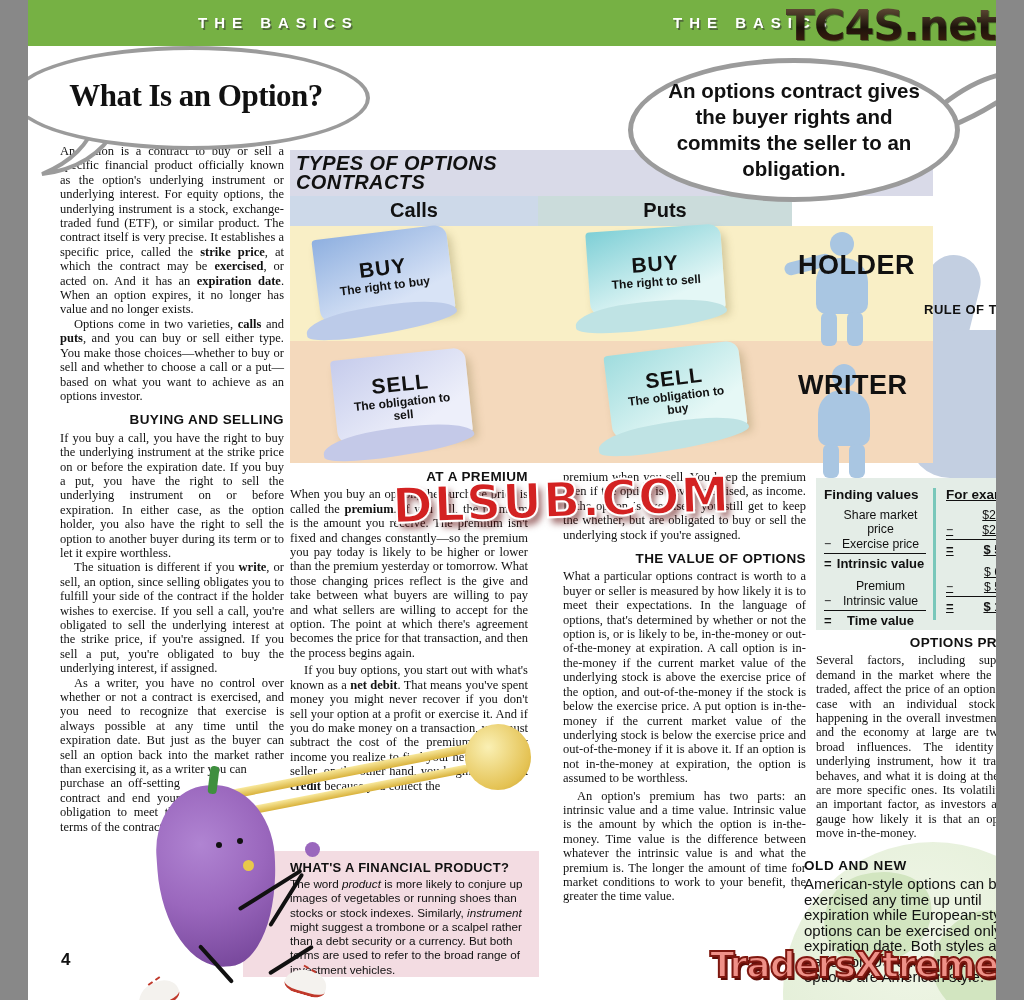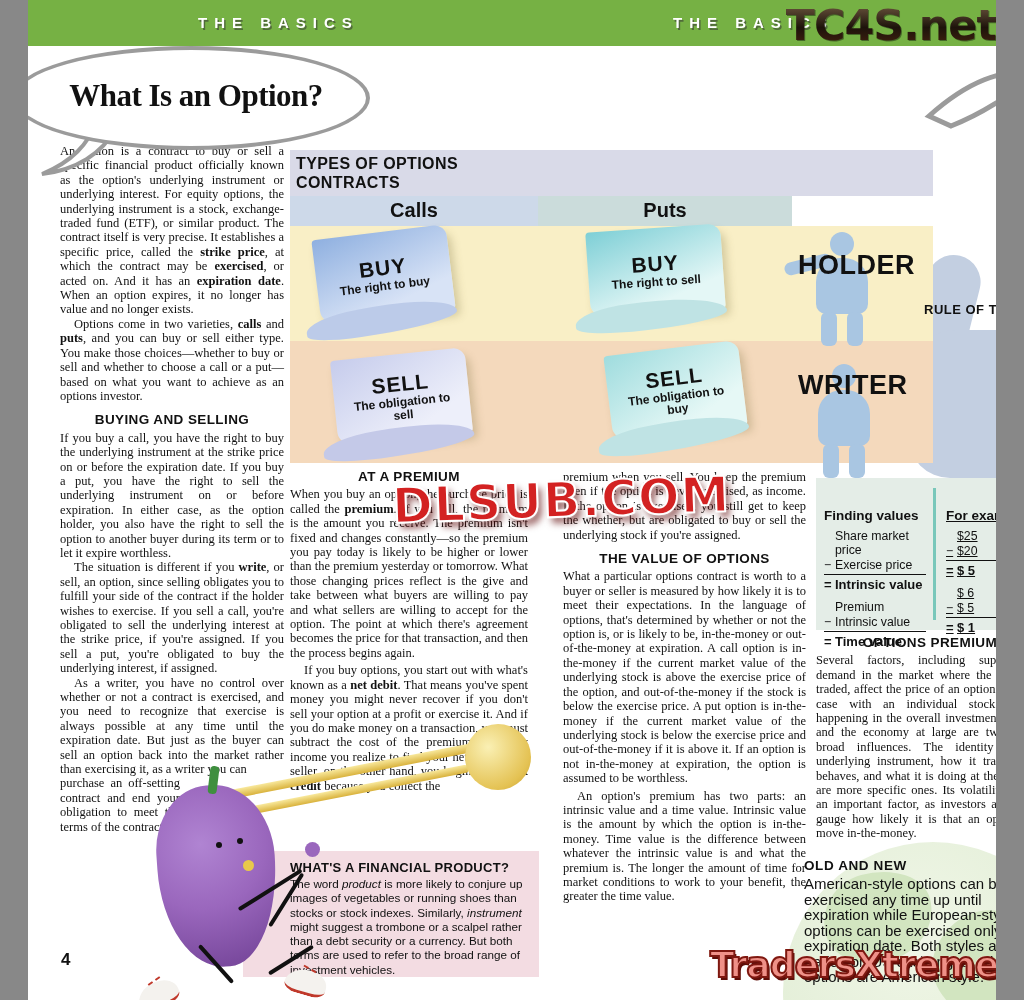--- a/index.html
+++ b/index.html
@@ -32,33 +32,33 @@
   .quote-bubble p{margin:0;font-family:"Liberation Sans",sans-serif;font-weight:bold;
         font-size:20.5px;line-height:26px;text-align:center;width:280px;}
   .quote-tail{position:absolute;left:895px;top:58px;z-index:11;}
 
   
   .tcol{position:absolute;font-size:12.5px;line-height:14.4px;text-align:justify;}
   .tcol p{margin:0;}
   .tcol p.ind{text-indent:14px;}
   .tcol p.gap{margin-top:3px;}
   h3.sec{margin:10px 0 3px;font-family:"Liberation Sans",sans-serif;font-weight:bold;
-         font-size:13.5px;letter-spacing:.4px;text-align:center;}
+         font-size:13.5px;letter-spacing:.4px;text-align:right;}
   h3.sec.first{margin-top:0;}
   .col1{left:32px;top:144px;width:224px;}
   .col2{left:262px;top:470px;width:238px;}
   .col3{left:535px;top:470px;width:243px;}
   .col4{left:788px;top:636px;width:228px;}
   .wrapspacer{float:right;width:104px;height:100px;}
 
   
   .types{position:absolute;left:262px;top:150px;width:643px;height:313px;z-index:5;}
   .tt-header{position:absolute;left:0;top:0;width:643px;height:46px;background:#d9dae8;}
   .tt-title{position:absolute;left:6px;top:4px;width:220px;font-family:"Liberation Sans",sans-serif;
-            font-weight:bold;font-size:16px;line-height:19px;letter-spacing:.4px;}
+            font-weight:bold;font-size:20px;line-height:19px;letter-spacing:.4px;font-style:italic;}
   .band-calls{position:absolute;left:0;top:46px;width:248px;height:30px;background:#cdd9e9;}
   .band-puts{position:absolute;left:248px;top:46px;width:254px;height:30px;background:#cbdcdb;}
   .band-label{position:absolute;width:100%;text-align:center;top:3px;
             font-family:"Liberation Sans",sans-serif;font-weight:bold;font-size:20px;}
   .row-buy{position:absolute;left:0;top:76px;width:643px;height:115px;background:#f9efc6;}
   .row-sell{position:absolute;left:0;top:191px;width:643px;height:122px;background:#f4d9bc;}
 
   .note{position:absolute;width:135px;height:85px;border-radius:4px 12px 4px 14px;
         display:flex;flex-direction:column;align-items:center;justify-content:center;
         box-shadow:4px 7px 9px rgba(110,100,50,.28);z-index:3;}
@@ -94,27 +94,27 @@
   .th-knuckle{left:18px;top:96px;width:40px;height:26px;border-radius:13px;}
   .rule-text{position:absolute;left:896px;top:302px;width:118px;z-index:6;
              font-family:"Liberation Sans",sans-serif;}
   .rule-text h5{margin:0 0 4px;font-size:13px;letter-spacing:.5px;line-height:15px;}
   .rule-text p{margin:0;font-size:12.3px;line-height:15px;}
 
   
   .finding{position:absolute;left:788px;top:478px;width:222px;height:152px;background:#e4ede7;
            font-family:"Liberation Sans",sans-serif;z-index:4;}
   .f-divider{position:absolute;left:117px;top:10px;width:3px;height:132px;background:#79c7ba;}
-  .f-col{position:absolute;top:9px;margin-top:21px;}
+  .f-col{position:absolute;top:9px;}
   .f-left{left:8px;width:102px;}
   .f-right{left:130px;width:82px;text-decoration:underline;}
   .f-head{font-weight:bold;font-size:13.5px;margin-bottom:6px;}
   .f-row{display:flex;font-size:12.3px;line-height:14px;margin-bottom:1px;}
   .f-row .op{width:11px;text-align:left;}
-  .f-row .lb{flex:1;text-align:left;}
+  .f-row .lb{flex:1;text-align:center;}
   .f-rule{border-bottom:1.6px solid #111;padding-bottom:2px;margin-bottom:3px;}
   .f-bold{font-weight:bold;font-size:13px;margin:1px 0 8px;}
   .f-right .f-head{text-align:left;}
 
   
   .globe{position:absolute;left:755px;top:842px;width:300px;height:300px;border-radius:50%;
          background:radial-gradient(circle at 45% 32%,#f0f6e7 0%,#e2eed6 70%);z-index:1;}
   .globe .land{position:absolute;background:#d2e5c0;border-radius:45% 55% 50% 50%/55% 45% 55% 45%;}
   .land.l1{left:40px;top:30px;width:110px;height:90px;transform:rotate(-15deg);}
   .land.l2{left:150px;top:70px;width:120px;height:110px;transform:rotate(20deg);}
@@ -187,20 +187,23 @@
   <svg class="title-tail" width="90" height="60" viewBox="0 0 90 60">
     <path d="M62,2 C52,26 36,44 6,56 C40,52 66,36 80,10 Z" fill="#fff" stroke="#9b9b9b" stroke-width="4"></path>
   </svg>
   <div class="title-bubble">
     <h1>What Is an Option?</h1>
   </div>
 
   <svg class="quote-tail" width="125" height="80" viewBox="0 0 125 80">
     <path d="M6,58 C44,24 78,10 118,14 C90,34 64,54 28,68 Z" fill="#fff" stroke="#9b9b9b" stroke-width="5"></path>
   </svg>
+  <div class="quote-bubble">
+    <p>An options contract gives the buyer rights and commits the seller to an obligation.</p>
+  </div>
 
   <div class="tcol col1">
     <p><span>An option is a contract to buy or sell a specific financial product officially known as the option's underlying instrument or underlying interest. For equity options, the underlying instrument is a stock, exchange-traded fund (ETF), or similar product. The contract itself is very precise. It establishes a specific price, called the </span><b>strike price</b><span>, at which the contract may be </span><b>exercised</b><span>, or acted on. And it has an </span><b>expiration date</b><span>. When an option expires, it no longer has value and no longer exists.</span></p>
     <p class="ind"><span>Options come in two varieties, </span><b>calls</b><span> and </span><b>puts</b><span>, and you can buy or sell either type. You make those choices—whether to buy or sell and whether to choose a call or a put—based on what you want to achieve as an options investor.</span></p>
     <h3 class="sec">BUYING AND SELLING</h3>
     <p>If you buy a call, you have the right to buy the underlying instrument at the strike price on or before the expiration date. If you buy a put, you have the right to sell the underlying instrument on or before expiration. In either case, as the option holder, you also have the right to sell the option to another buyer during its term or to let it expire worthless.</p>
     <p class="ind"><span>The situation is different if you </span><b>write</b><span>, or sell, an option, since selling obligates you to fulfill your side of the contract if the holder wishes to exercise. If you sell a call, you're obligated to sell the underlying interest at the strike price, if you're assigned. If you sell a put, you're obligated to buy the underlying interest, if assigned.</span></p>
     <p class="ind">As a writer, you have no control over whether or not a contract is exercised, and you need to recognize that exercise is always possible at any time until the expiration date. But just as the buyer can sell an option back into the market rather than exercising it, as a writer you can</p>
     <p><span class="wrapspacer"></span><span>purchase an off-setting contract and end your obligation to meet the terms of the contract.</span></p>
   </div>

